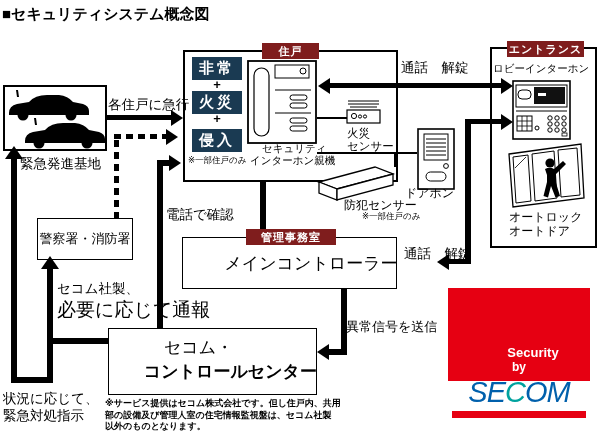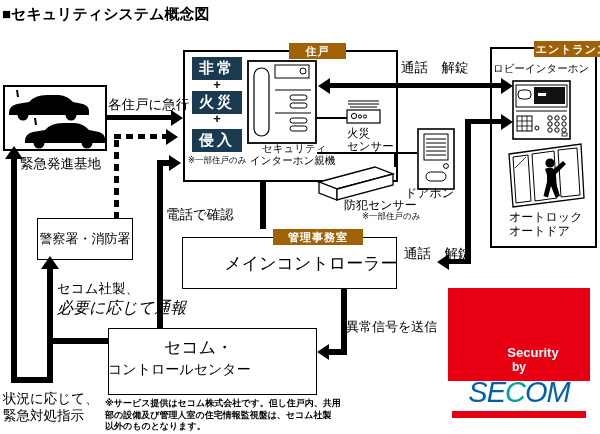--- a/index.html
+++ b/index.html
@@ -1,22 +1,22 @@
 <!DOCTYPE html>
 <html><head>
 <meta charset="utf-8">
 <style>
   html,body{margin:0;padding:0;background:#fff;}
   .canvas{position:relative;width:600px;height:434px;background:#fff;overflow:hidden;
           font-family:"Liberation Sans","DejaVu Sans",sans-serif;color:#000;}
   .abs{position:absolute;}
   .box{position:absolute;background:#fff;border:1.5px solid #000;box-sizing:border-box;}
   .bigbox{position:absolute;background:#fff;border:2px solid #000;box-sizing:border-box;}
-  .hdr{position:absolute;background:#a16207;color:#fff;font-size:11px;font-weight:bold;
-       display:flex;align-items:center;justify-content:center;letter-spacing:1px;box-sizing:border-box;margin-left:27px;}
+  .hdr{position:absolute;background:#7f1d1d;color:#fff;font-size:11px;font-weight:bold;
+       display:flex;align-items:center;justify-content:center;letter-spacing:1px;box-sizing:border-box;}
   .alarm{position:absolute;background:#1a3a52;color:#fff;font-size:15px;font-weight:bold;
          display:flex;align-items:center;justify-content:center;letter-spacing:3px;}
   .lbl{position:absolute;font-size:13px;line-height:1.25;white-space:nowrap;}
   .small{font-size:8.5px;}
   .hline,.vline{position:absolute;background:#000;}
   .thin{position:absolute;background:#000;}
   .dash-h{position:absolute;background:repeating-linear-gradient(90deg,#000 0 7px,transparent 7px 12px);}
   .dash-v{position:absolute;background:repeating-linear-gradient(180deg,#000 0 7px,transparent 7px 12px);}
   .tri{position:absolute;width:0;height:0;}
   .tri-r{border-top:8px solid transparent;border-bottom:8px solid transparent;border-left:12px solid #000;}
@@ -170,21 +170,21 @@
 
   <div class="box" style="left:182px;top:237px;width:215px;height:52px;"></div>
   <div class="hdr" style="left:246px;top:229px;width:90px;height:16px;">管理事務室</div>
   <div class="lbl ctext" style="left:182px;top:251px;width:258px;height:26px;font-size:17px;">メインコントローラー</div>
 
   <div class="box" style="left:37px;top:218px;width:96px;height:42px;"></div>
   <div class="lbl ctext" style="left:37px;top:218px;width:96px;height:42px;font-size:13px;">警察署・消防署</div>
 
   <div class="box" style="left:108px;top:328px;width:209px;height:67px;"></div>
   <div class="lbl" style="left:108px;top:337px;width:181px;text-align:center;font-size:17px;">セコム・</div>
-  <div class="lbl" style="left:108px;top:361px;width:209px;text-align:left;font-size:14px;">コントロールセンター</div>
+  <div class="lbl" style="left:108px;top:361px;width:209px;text-align:right;font-size:17px;font-weight:bold;">コントロールセンター</div>
 
   <div class="lbl" style="left:105px;top:398px;font-size:9px;line-height:11.5px;font-weight:bold;">
     <div>※サービス提供はセコム株式会社です。但し住戸内、共用</div>
     <div>部の設備及び管理人室の住宅情報監視盤は、セコム社製</div>
     <div>以外のものとなります。</div>
   </div>
 
   <div class="lbl" style="left:108px;top:97px;font-size:13.5px;">各住戸に急行</div>
   <div class="hline" style="left:107px;top:115px;width:65px;height:5px;"></div>
   <div class="tri tri-r" style="left:171px;top:109.5px;"></div>
@@ -214,21 +214,21 @@
   <div class="hline" style="left:465px;top:119px;width:37px;height:5px;"></div>
   <div class="tri tri-r" style="left:501px;top:113.5px;"></div>
   <div class="hline" style="left:449px;top:259px;width:22px;height:5px;"></div>
   <div class="tri tri-l" style="left:437px;top:253.5px;"></div>
   <div class="lbl" style="left:404px;top:246px;font-size:13.5px;">通話　解錠</div>
 
   <div class="hline" style="left:47px;top:338px;width:61px;height:6px;"></div>
   <div class="vline" style="left:47px;top:268px;width:6px;height:115px;"></div>
   <div class="tri tri-u" style="left:41px;top:256px;"></div>
   <div class="lbl" style="left:57px;top:281px;font-size:13.5px;">セコム社製、</div>
-  <div class="lbl" style="left:57px;top:298px;font-size:16px;font-style:italic;">必要に応じて通報</div>
+  <div class="lbl" style="left:57px;top:298px;font-size:19px;">必要に応じて通報</div>
   <div class="hline" style="left:11px;top:377px;width:42px;height:6px;"></div>
   <div class="vline" style="left:11px;top:158px;width:6px;height:225px;"></div>
   <div class="tri tri-u" style="left:5px;top:146px;"></div>
   <div class="lbl" style="left:3px;top:391px;font-size:13.5px;">状況に応じて、</div>
   <div class="lbl" style="left:3px;top:408px;font-size:13.5px;">緊急対処指示</div>
 
   <div class="abs" style="left:448px;top:288px;width:142px;height:131px;">
     <div class="logo-red" style="left:0;top:0;width:142px;height:93px;"></div>
     <div class="abs" style="left:0;top:57px;width:170px;text-align:center;color:#fff;font-weight:bold;font-size:13px;">Security</div>
     <div class="abs" style="left:0;top:72px;width:142px;text-align:center;color:#fff;font-weight:bold;font-size:12px;">by</div>

